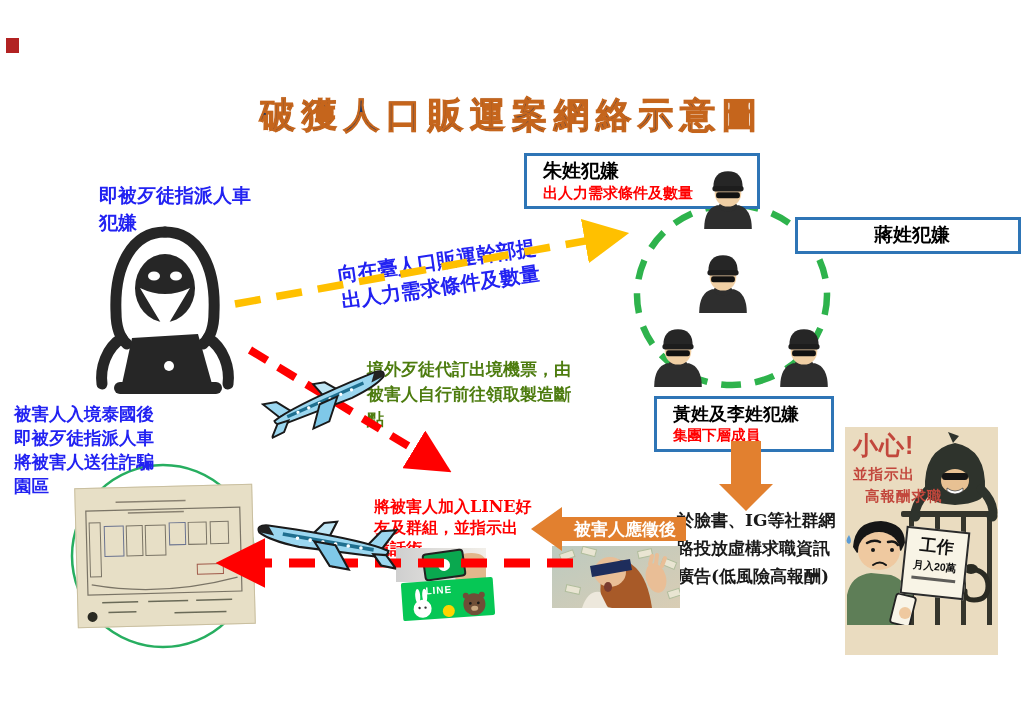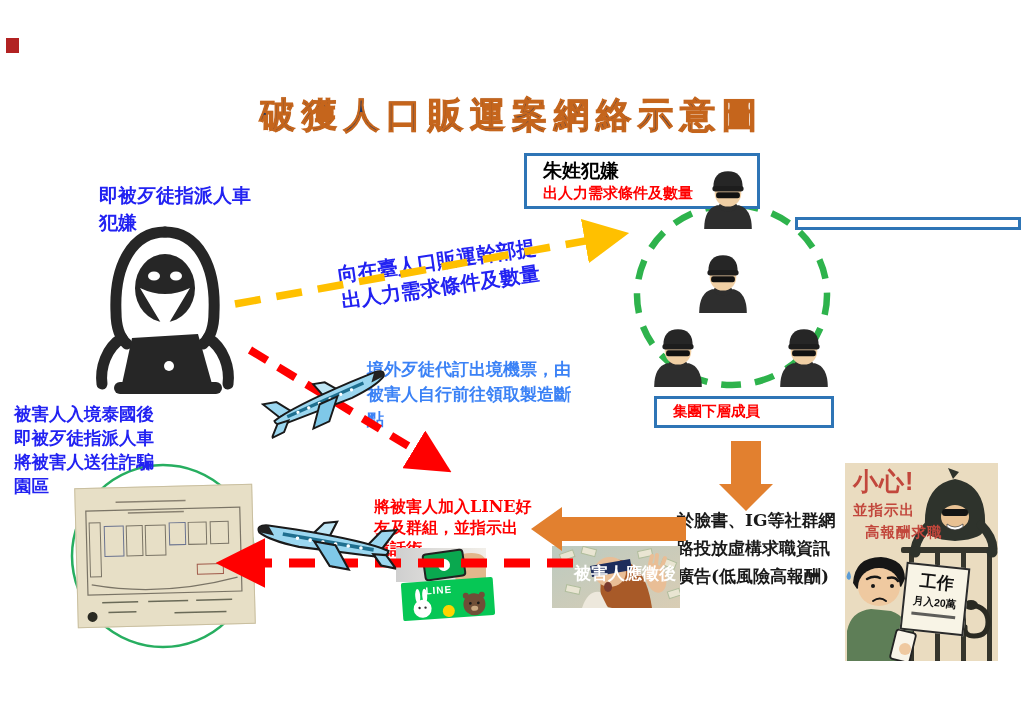--- a/index.html
+++ b/index.html
@@ -4,21 +4,21 @@
 <style>
   html,body{margin:0;padding:0;background:#fff;}
   .canvas{position:relative;width:1024px;height:706px;background:#ffffff;overflow:hidden;
           font-family:"Liberation Sans",sans-serif;}
   .abs{position:absolute;}
   .pre{white-space:pre-line;}
   .layerA{position:absolute;left:0;top:0;z-index:1;}
   .content{z-index:2;}
   .layerB{position:absolute;left:0;top:0;z-index:3;pointer-events:none;}
   .plane{z-index:4;}
-  .topTxt{z-index:5;margin-top:44px;}
+  .topTxt{z-index:5;}
 
   .title{left:0;right:0;top:92px;text-align:center;
          font-family:"DejaVu Serif","Liberation Serif",serif;
          font-weight:bold;font-size:35px;letter-spacing:7px;color:#1F3864;
          -webkit-text-stroke:1.1px #C5651C;text-shadow:0 0 1px #C5651C;}
 
   .corner-mark{left:6px;top:38px;width:13px;height:15px;background:#B22222;}
 
   .blue-label{color:#2222F2;font-weight:bold;}
   .overseas{left:99px;top:182px;font-size:19px;line-height:27px;}
@@ -30,35 +30,35 @@
   .box-name{color:#000;font-weight:bold;font-size:19px;line-height:24px;}
   .box-role{color:#FF0000;font-weight:bold;font-size:15px;line-height:19px;}
   .zhu{left:524px;top:153px;width:206px;}
   .jiang{left:795px;top:217px;width:196px;}
   .jiang .box-name{text-align:center;}
   .huangli{left:654px;top:396px;width:150px;}
   .huangli .box-name{font-size:18px;}
   .huangli .box-role{font-size:14.5px;}
 
   .serifTxt{font-family:"DejaVu Serif","Liberation Serif",serif;font-weight:bold;}
-  .tickets{left:367px;top:357px;font-size:17px;line-height:25px;color:#3b82f6;}
+  .tickets{left:367px;top:357px;font-size:17px;line-height:25px;color:#4d7c0f;}
   .line-group{left:374px;top:496px;font-size:16px;line-height:21px;color:#FF0000;}
   .job-ads{left:677px;top:506px;font-size:17px;line-height:28px;color:#1a1a1a;}
   .after-apply{left:566px;top:518px;width:118px;text-align:center;font-size:17px;color:#ffffff;}
 
   .map{left:76px;top:486px;width:176px;height:138px;background:#E7DFC6;
        border:1px solid #c9bfa0;transform:rotate(-1.5deg);}
 
   .woman{left:552px;top:546px;width:128px;height:62px;overflow:hidden;}
 
   .tablet{left:396px;top:548px;width:90px;height:34px;overflow:hidden;}
   .line-banner{left:402px;top:580px;width:92px;height:38px;background:#06C755;
                transform:rotate(-4deg);border-radius:2px;overflow:hidden;}
 
-  .poster{left:845px;top:427px;width:153px;height:198px;background:#EADCC0;overflow:hidden;margin-top:36px;}
+  .poster{left:845px;top:427px;width:153px;height:228px;background:#EADCC0;overflow:hidden;}
   .poster-warning{left:8px;top:2px;font-size:25px;font-weight:bold;color:#C2473C;letter-spacing:1px;}
   .poster-sub{font-size:14.5px;font-weight:bold;color:#C2473C;letter-spacing:1px;}
   .sub1{left:8px;top:38px;}
   .sub2{left:20px;top:60px;}
   .sign{left:58px;top:102px;width:60px;height:64px;background:#F8F4E6;border:2px solid #2b2b2b;
         transform:rotate(6deg);text-align:center;z-index:3;}
   .sign-l1{font-family:"DejaVu Serif","Liberation Serif",serif;font-weight:bold;
            font-size:17px;color:#111;margin-top:4px;}
   .sign-l2{font-weight:bold;font-size:10.5px;color:#111;margin-top:2px;}
   .sign-fine{width:72%;height:3px;background:#2b2b2b;opacity:.75;margin:4px auto 0 auto;}
@@ -90,22 +90,24 @@
     <path d="M62,112 L128,108 L142,158 L52,158 Z" fill="#262626"></path>
     <circle cx="99" cy="140" r="5" fill="#fff"></circle>
     <rect x="44" y="156" width="108" height="12" rx="6" fill="#262626"></rect>
   </svg>
 
   <div class="abs content infobox zhu">
     <div class="box-name">朱姓犯嫌</div>
     <div class="box-role">出人力需求條件及數量</div>
   </div>
   <div class="abs content infobox jiang">
+    <div class="box-name">蔣姓犯嫌</div>
   </div>
   <div class="abs content infobox huangli">
+    <div class="box-name">黃姓及李姓犯嫌</div>
     <div class="box-role">集團下層成員</div>
   </div>
 
   <svg class="abs content avatar" style="left:695px;top:162px;" width="66" height="68" viewBox="0 0 72 72">
     <path d="M10,72 Q10,50 24,46 L48,46 Q62,50 62,72 Z" fill="#2e2e2e"></path>
     <ellipse cx="36" cy="47" rx="10" ry="6" fill="#2e2e2e"></ellipse>
     <circle cx="36" cy="33" r="14.5" fill="#F0CFA4"></circle>
     <path d="M20,27 Q20,9 36,9 Q52,9 52,27 L52,29 L20,29 Z" fill="#262626"></path>
     <rect x="19" y="25" width="34" height="6" rx="3" fill="#1d1d1d"></rect>
     <rect x="23" y="32" width="26" height="6.5" rx="2.5" fill="#111"></rect>

